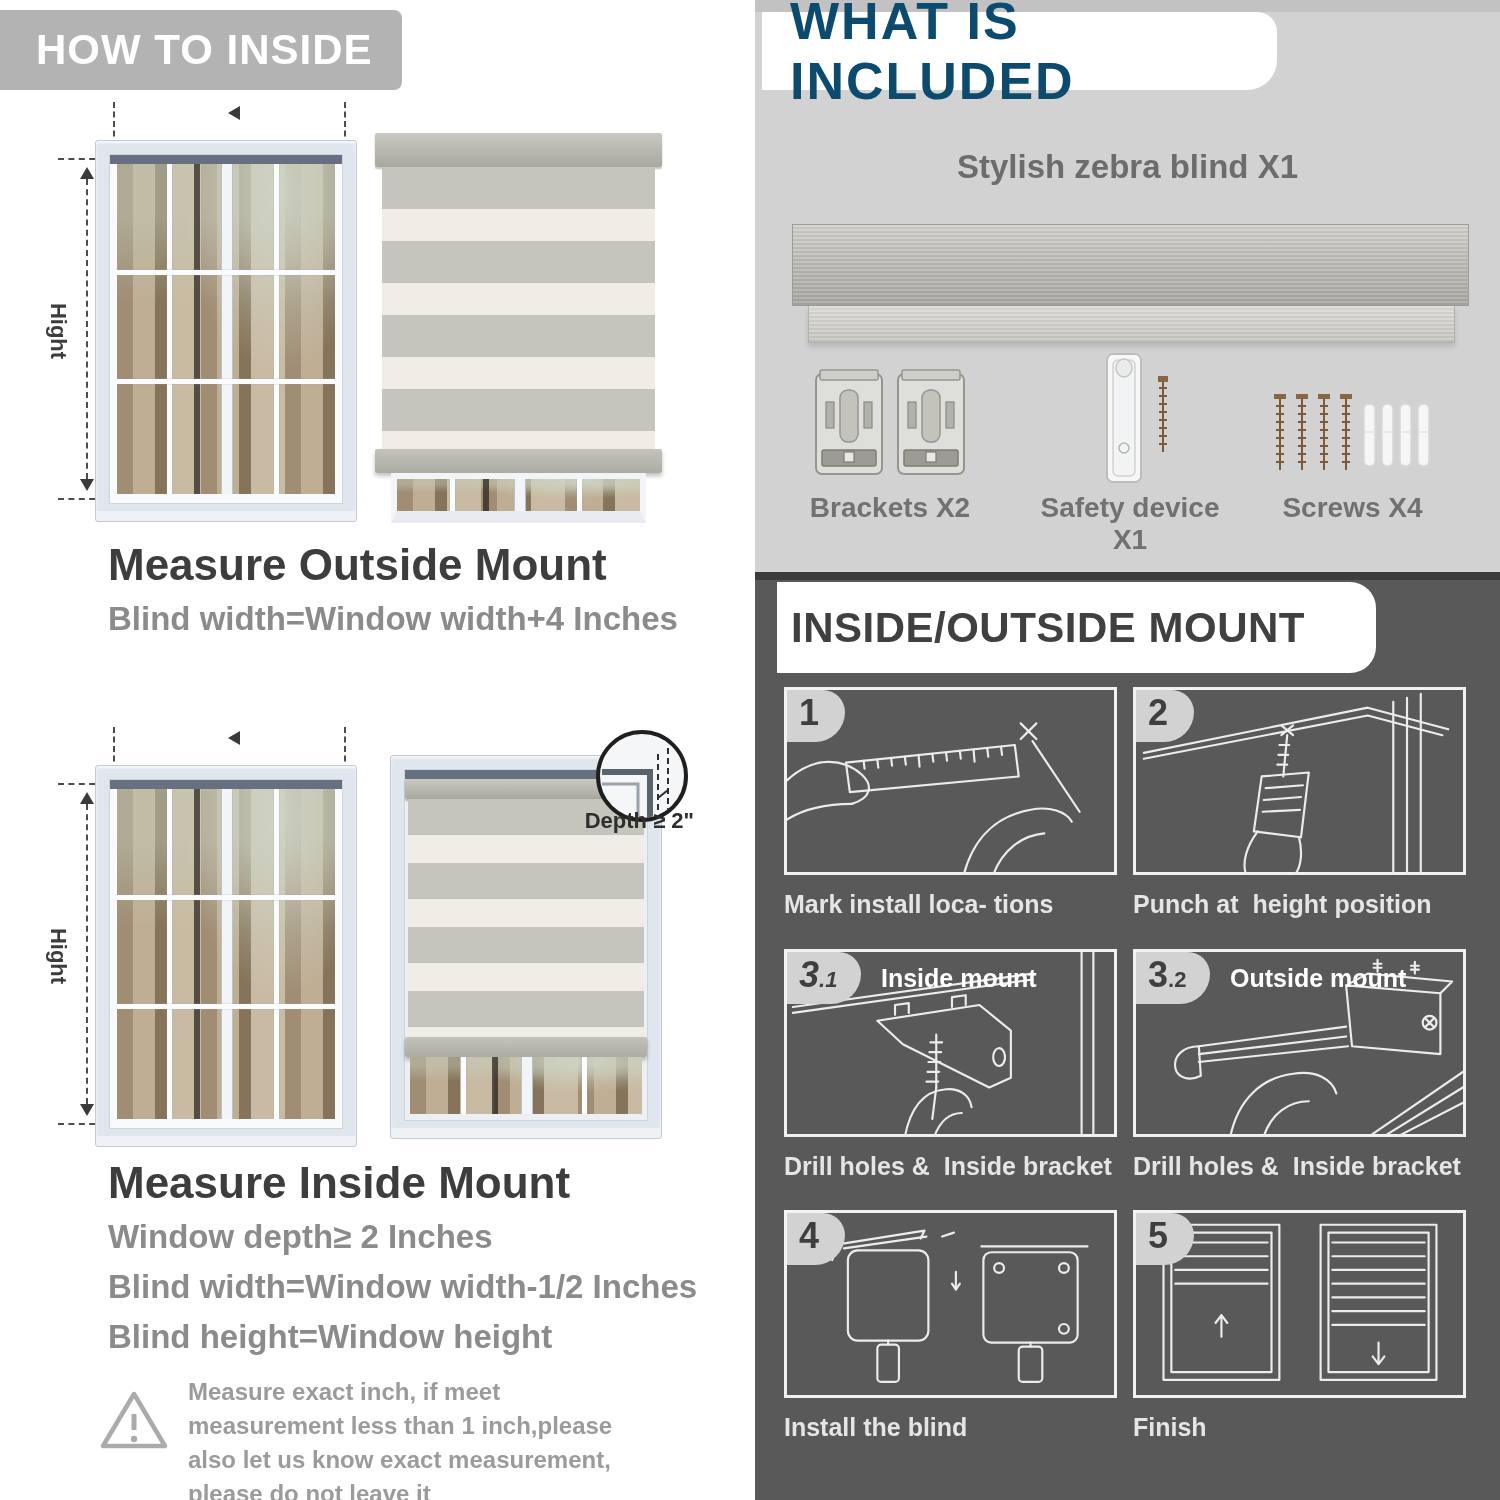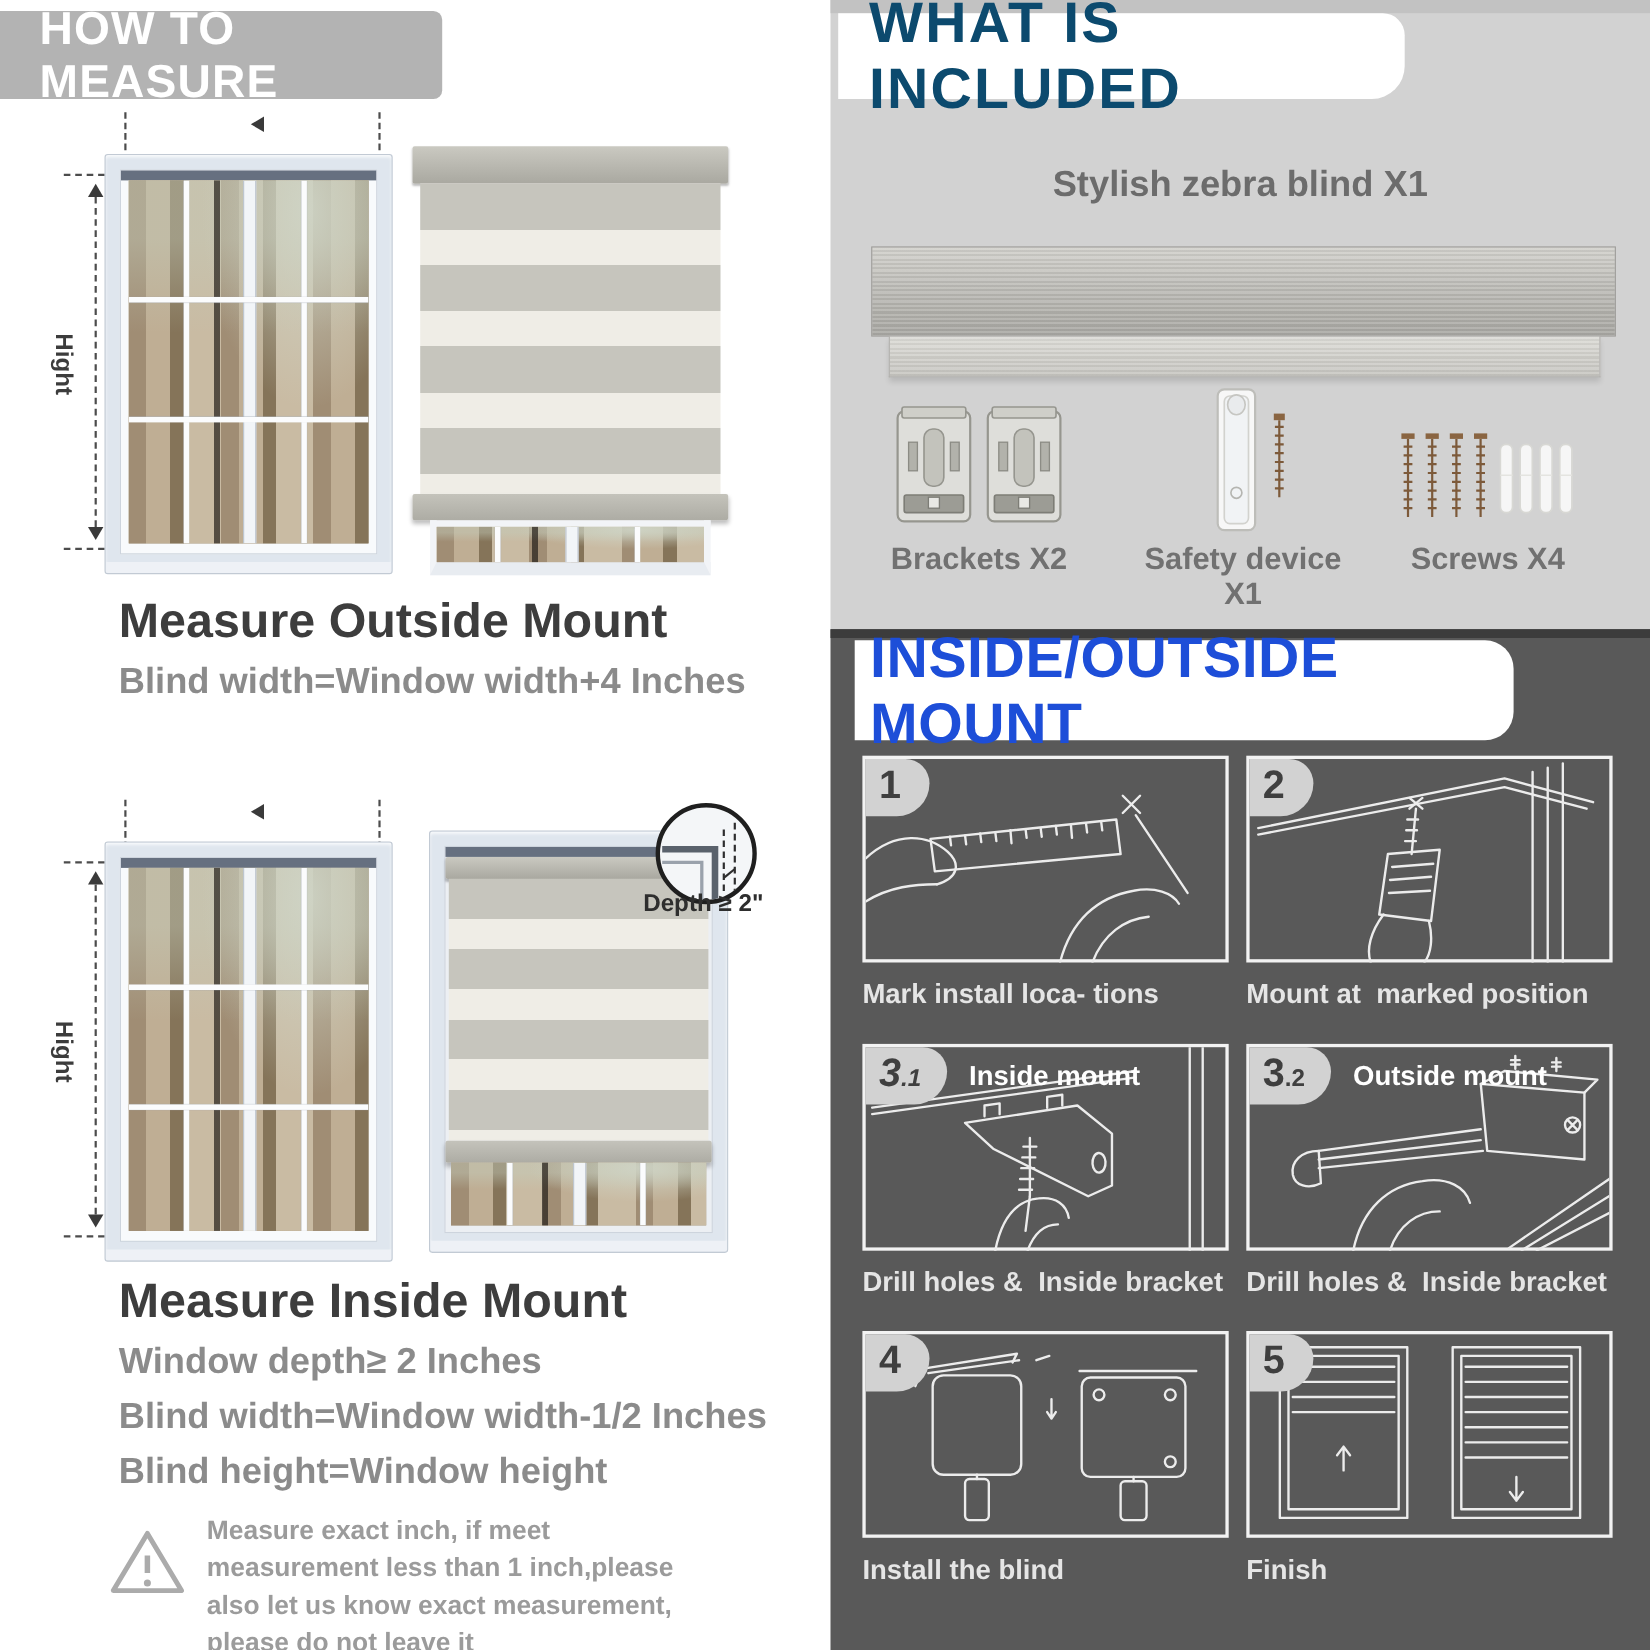--- a/index.html
+++ b/index.html
@@ -14,21 +14,21 @@
 
   .panel-light{left:755px;top:0;width:745px;height:572px;background:#d2d2d2;}
   .strip-top{position:absolute;left:0;top:0;width:745px;height:12px;background:#c2c2c2;}
   .plate1{position:absolute;left:7px;top:12px;width:515px;height:78px;background:#ffffff;
           border-radius:0 20px 30px 0;display:flex;align-items:center;padding-left:28px;box-sizing:border-box;}
   .plate1 span{color:#0c4a6e;font-size:52px;font-weight:bold;letter-spacing:2px;}
 
   .panel-dark{left:755px;top:572px;width:745px;height:928px;background:#595959;border-top:8px solid #3c3c3c;box-sizing:border-box;}
   .plate2{position:absolute;left:22px;top:2px;width:599px;height:91px;background:#ffffff;
           border-radius:0 26px 26px 0;display:flex;align-items:center;padding-left:14px;box-sizing:border-box;}
-  .plate2 span{color:#1d4ed8;font-size:52px;font-weight:bold;letter-spacing:.5px;}
+  .plate2 span{color:#404040;font-size:42px;font-weight:bold;letter-spacing:.5px;}
 
   
   .harrow{display:flex;align-items:center;gap:8px;flex-direction:column;}
   .harrow .ln{flex:1;height:0;border-top:2px dashed #4c4c4c;}
   .ah-l{width:0;height:0;border:7px solid transparent;border-right:12px solid #3a3a3a;}
   .ah-r{width:0;height:0;border:7px solid transparent;border-left:12px solid #3a3a3a;}
   .mlabel{font-size:22px;font-weight:bold;color:#3c3c3c;}
   .tick-v{border-left:2px dashed #4c4c4c;width:0;}
   .tick-h{border-top:2px dashed #4c4c4c;height:0;}
   .varrow{display:flex;flex-direction:column;align-items:center;}
@@ -90,21 +90,21 @@
   .depth-circle{left:596px;top:730px;width:92px;height:92px;border-radius:50%;border:4px solid #1f1f1f;
                 background:#f4f6f8;box-sizing:border-box;overflow:hidden;}
   .depth-label{left:584px;top:808px;width:110px;font-size:22px;font-weight:bold;color:#2e2e2e;text-align:right;}
 </style>
 </head>
 <body>
 
 <div class="canvas">
 
   <div class="abs hdr-left">
-    <span>HOW TO MEASURE</span>
+    <span>HOW TO INSIDE</span>
   </div>
 
   <div class="abs tick-v" style="left:113px;top:102px;height:44px;"></div>
   <div class="abs tick-v" style="left:344px;top:102px;height:44px;"></div>
   <div class="abs harrow" style="left:115px;top:106px;width:230px;">
     <div class="ah-l"></div>
     <div class="ln"></div>
     <span class="mlabel">Width</span>
     <div class="ln"></div>
     <div class="ah-r"></div>
@@ -324,21 +324,21 @@
         <path d="M148,36 l12,10 M160,36 l-12,10"></path>
         <path d="M154,46 L150,88"></path>
         <path d="M146,56 h10 M145,66 h10 M144,76 h10"></path>
         <path d="M128,88 L176,84 L168,150 L120,144 Z"></path>
         <path d="M132,100 l38,-3 M130,112 l38,-3 M129,124 l38,-2"></path>
         <path d="M124,144 C112,160 108,176 112,188"></path>
         <path d="M166,150 C170,166 168,180 162,188"></path>
       </svg>
       <div class="badge"><span>2</span><span class="sub"></span></div>
     </div>
-    <div class="cap" style="left:378px;top:310px;">Mount at  marked position</div>
+    <div class="cap" style="left:378px;top:310px;">Punch at  height position</div>
 
     <div class="step-box" style="left:29px;top:369px;">
       <svg class="lineart" viewBox="0 0 333 188">
         <path d="M6,56 L250,22 M6,62 L250,28"></path>
         <path d="M300,0 L300,188 M312,0 L312,188"></path>
         <path d="M92,70 L196,54 L228,80 L228,128 L206,138 L118,94 Z"></path>
         <path d="M110,64 l0,-10 l14,-2 l0,10 M168,56 l0,-10 l14,-2 l0,10"></path>
         <path d="M210,108 a6,9 0 1 0 12,-2 a6,9 0 1 0 -12,2"></path>
         <path d="M152,84 L152,138 M146,92 h12 M145,102 h12 M144,112 h12 M143,122 h12 M142,132 h12"></path>
         <path d="M152,138 L148,170"></path>

